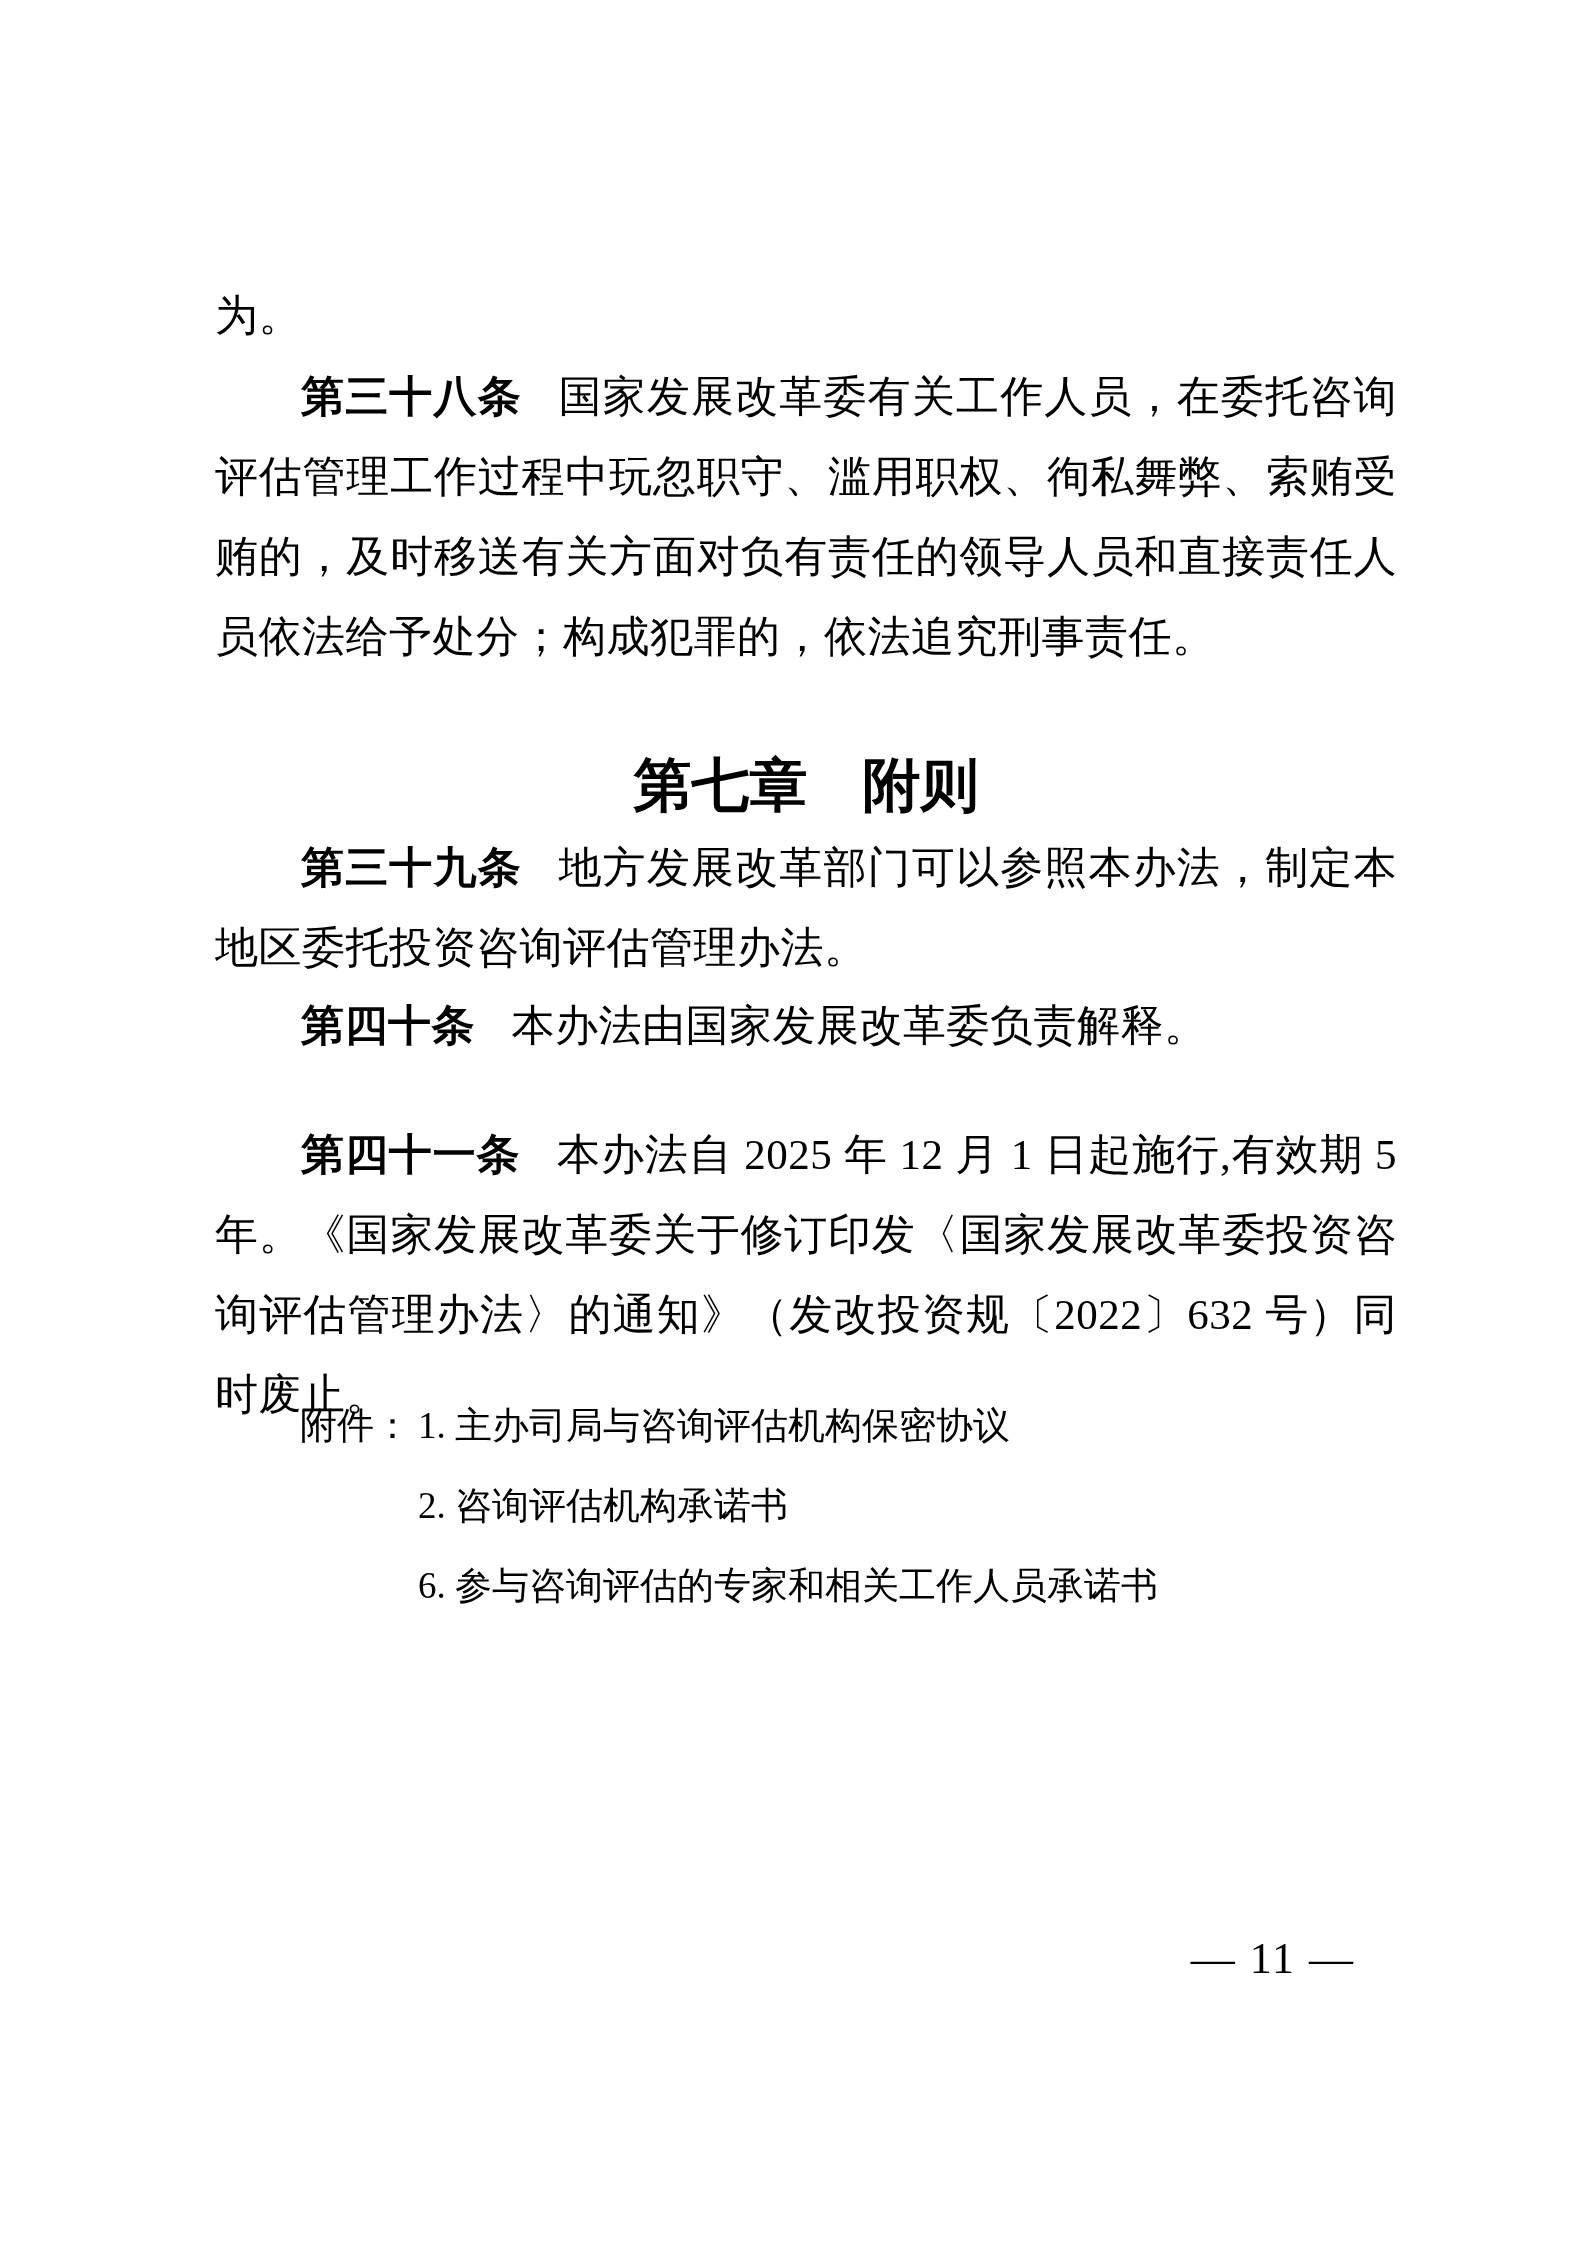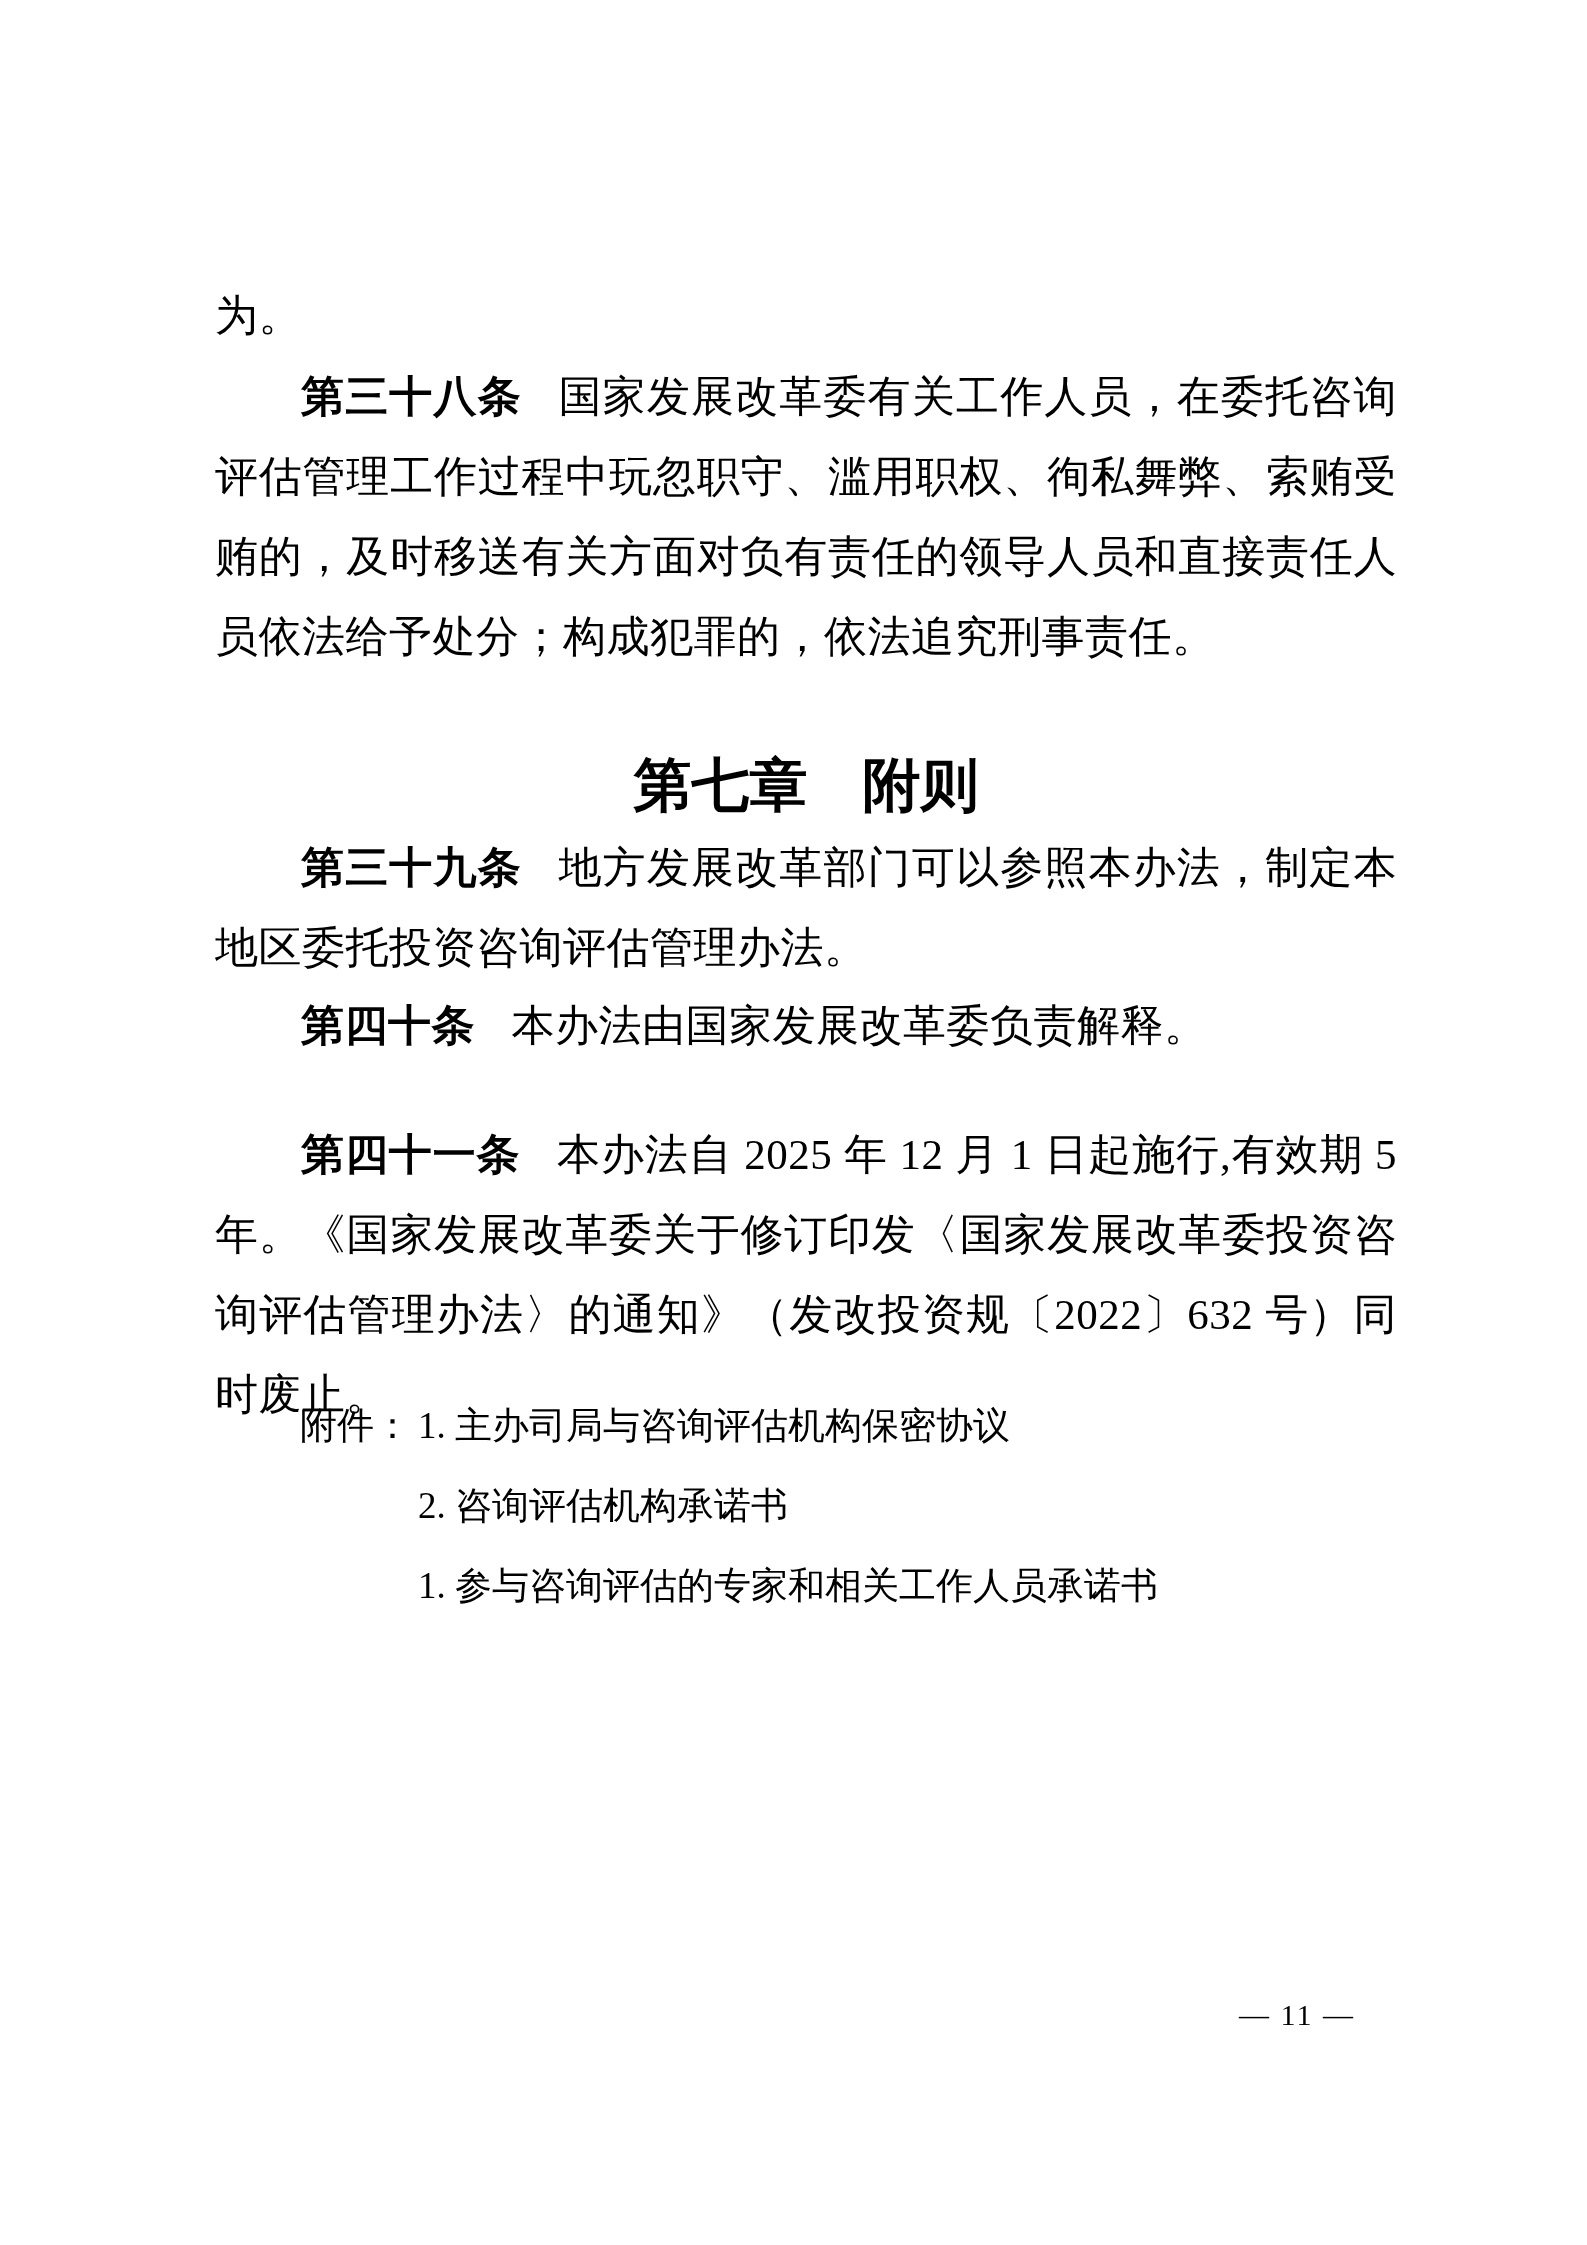--- a/index.html
+++ b/index.html
@@ -62,23 +62,23 @@
   }
   .att-line.first {
     padding-left: 85px;
   }
   .att-label {
     display: inline-block;
     width: 118px;
   }
   .page-number {
     position: absolute;
-    top: 1992px;
+    top: 1936px;
     right: 232px;
-    font-size: 30px;
+    font-size: 44px;
     line-height: 46px;
     text-align: right;
     font-family: "Liberation Serif", "DejaVu Serif", serif;
     letter-spacing: 2px;
   }
 </style>
 </head>
 <body>
 
 <div class="page">
@@ -108,21 +108,21 @@
   </div>
 
   <div class="attachments">
     <div class="att-line first">
       <span class="att-label">附件：</span><span>1. 主办司局与咨询评估机构保密协议</span>
     </div>
     <div class="att-line">
       <span>2. 咨询评估机构承诺书</span>
     </div>
     <div class="att-line">
-      <span>1. 参与咨询评估的专家和相关工作人员承诺书</span>
+      <span>6. 参与咨询评估的专家和相关工作人员承诺书</span>
     </div>
   </div>
 
   <div class="page-number">
     <span>— 11 —</span>
   </div>
 
 </div>
 
 </body></html>

